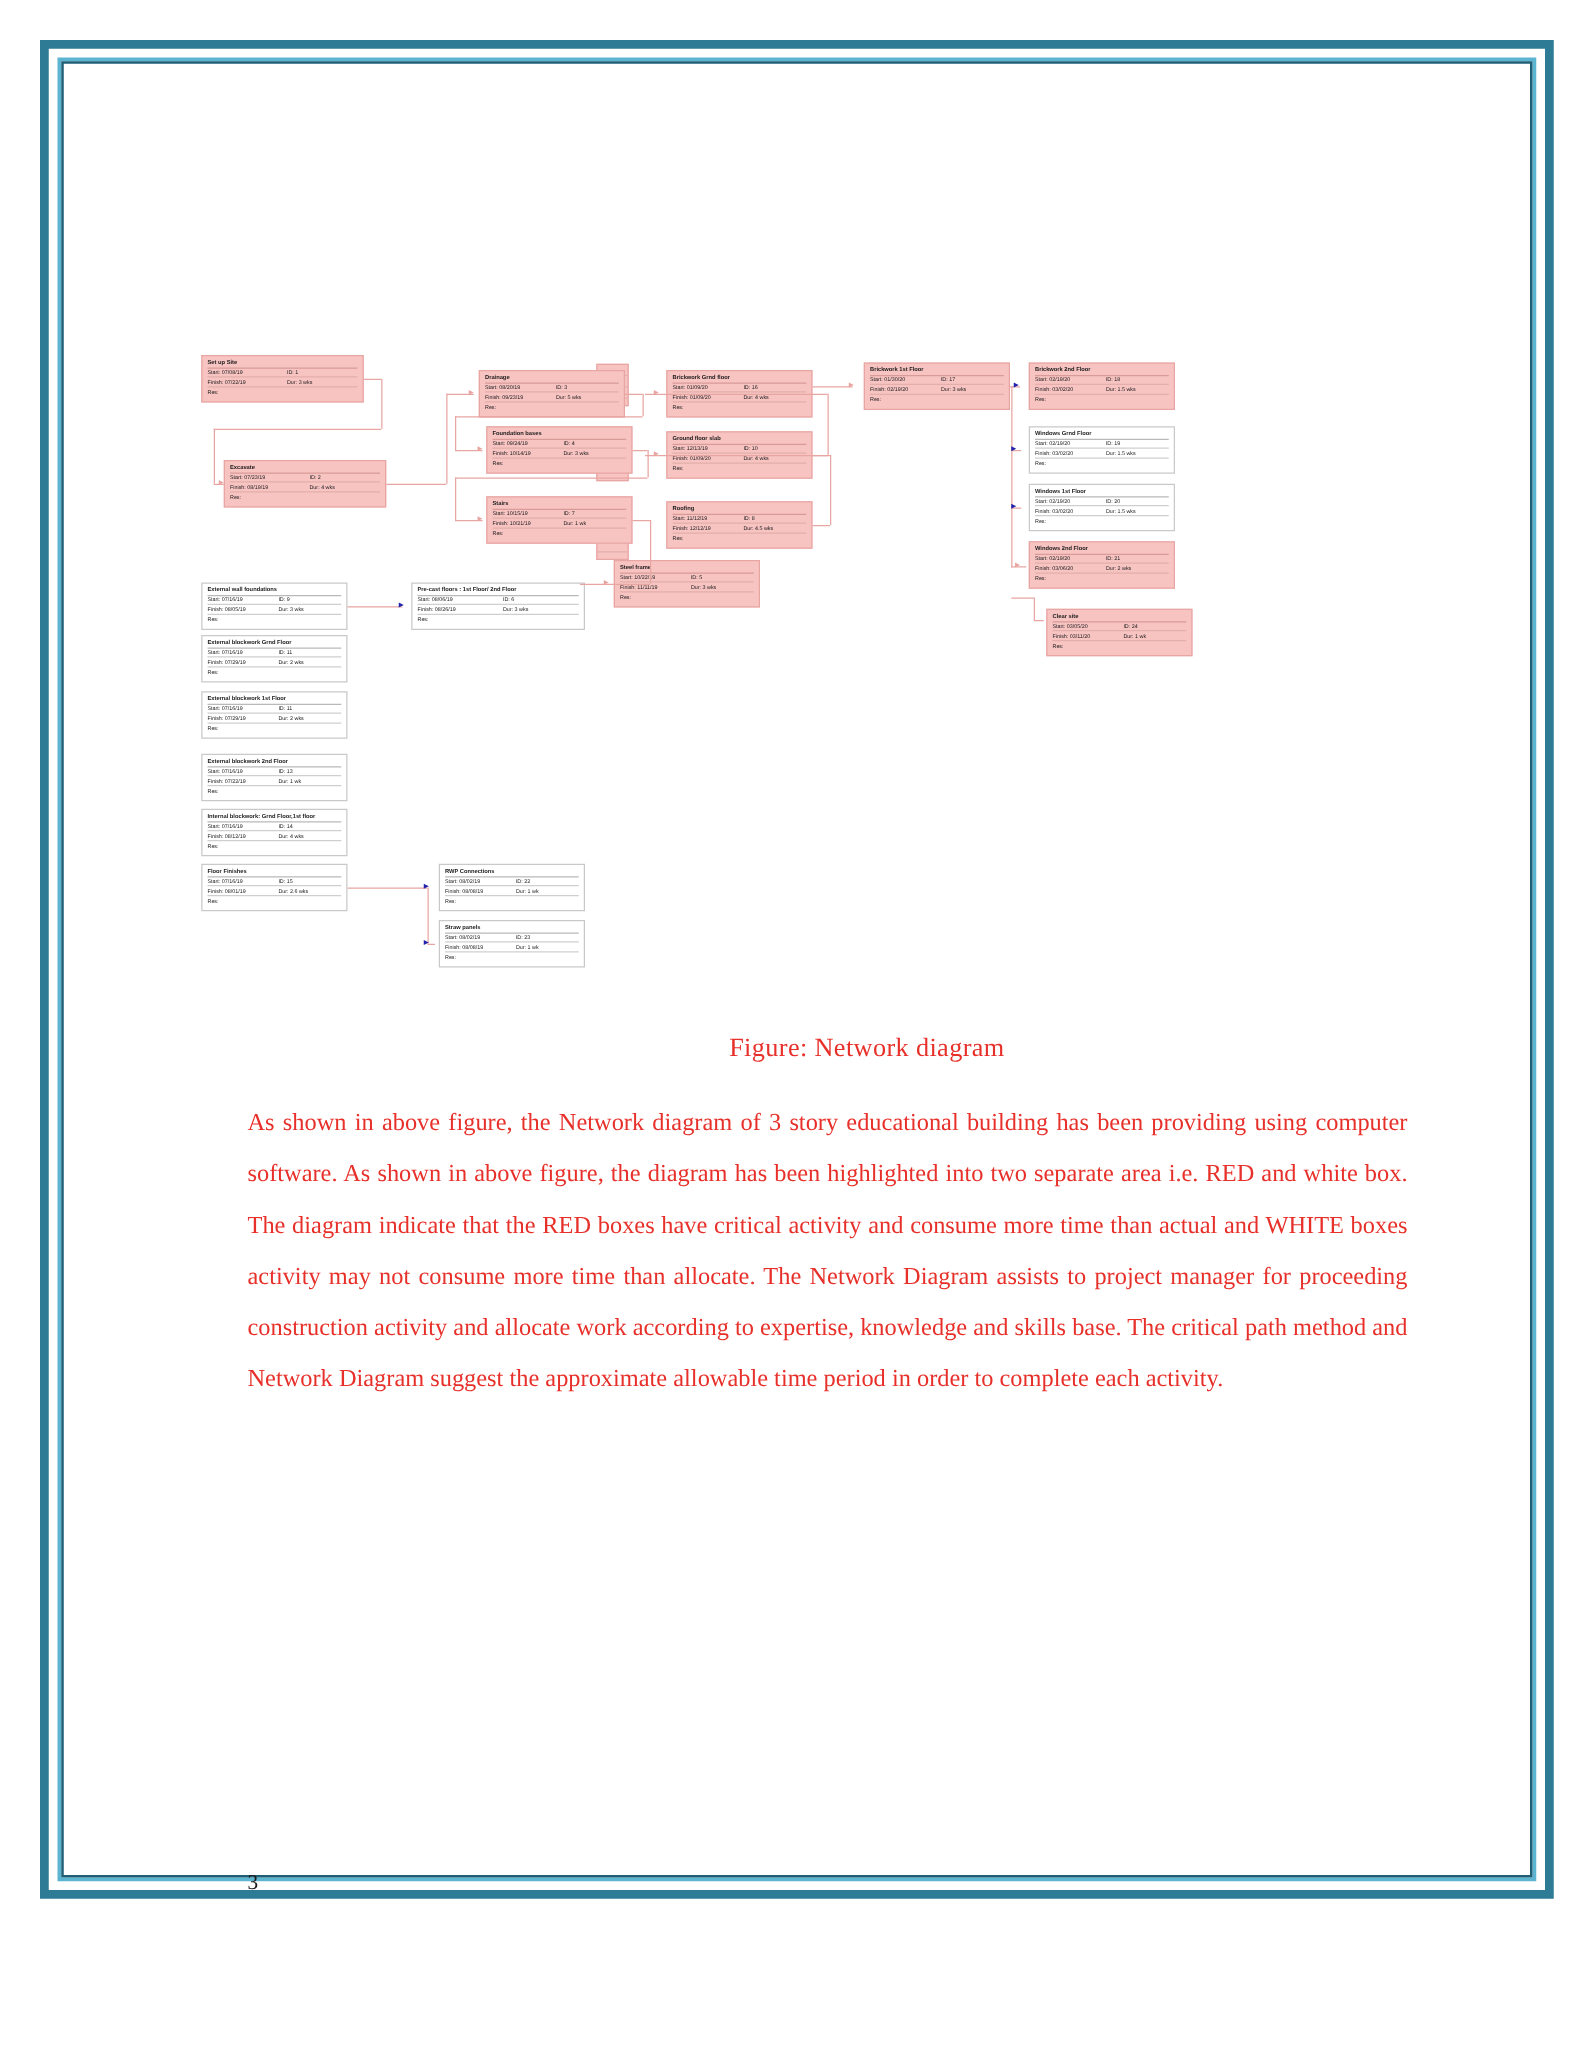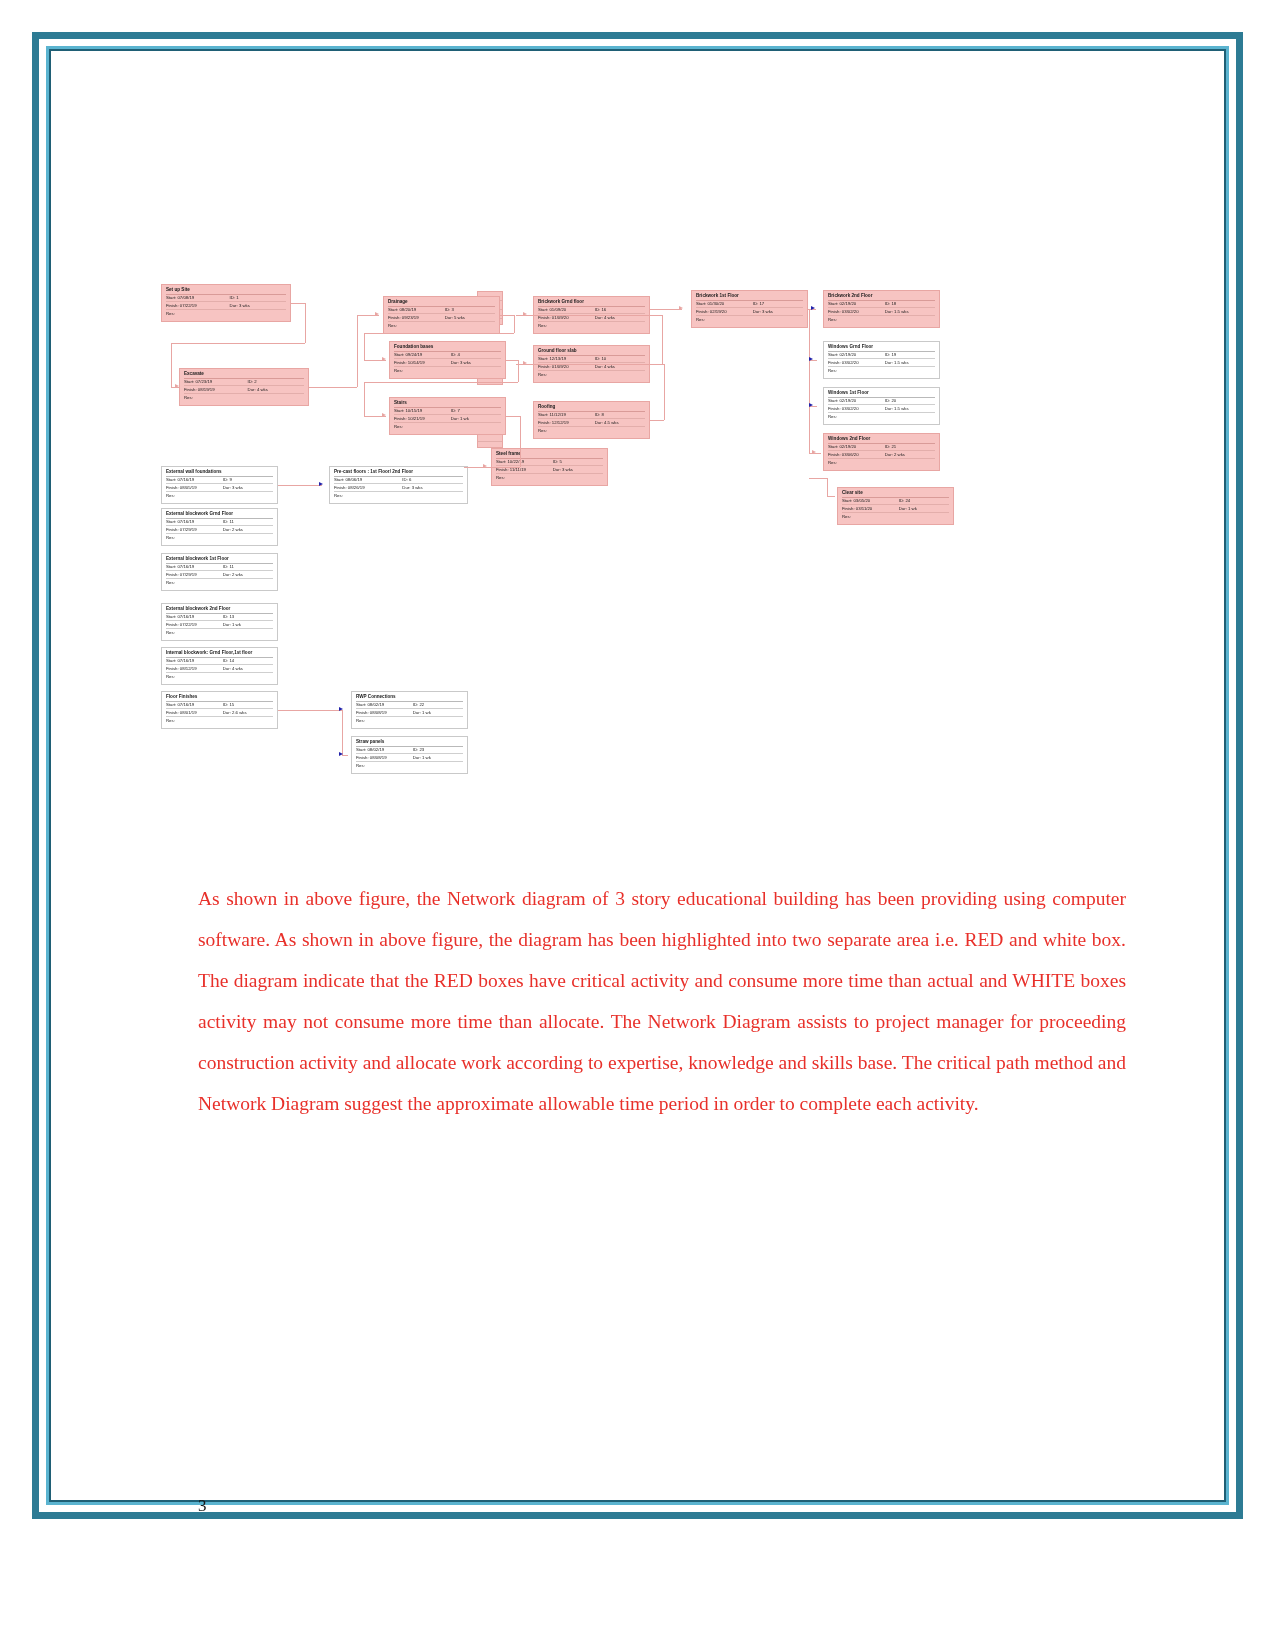--- a/index.html
+++ b/index.html
@@ -474,17 +474,18 @@
       <div class="conn" style="left: 666px; top: 215px; width: 8px; height: 1px;"></div>
       <div class="conn" style="left: 117px; top: 204px; width: 44px; height: 1px;"></div>
       <div class="arrow blue" style="left: 158px; top: 201px;"></div>
       <div class="conn" style="left: 117px; top: 429px; width: 64px; height: 1px;"></div>
       <div class="arrow blue" style="left: 178px; top: 426px;"></div>
       <div class="conn" style="left: 181px; top: 429px; width: 1px; height: 45px;"></div>
       <div class="conn" style="left: 181px; top: 474px; width: 6px; height: 1px;"></div>
       <div class="arrow blue" style="left: 178px; top: 471px;"></div>
     </div>
 
+  <div id="figure-caption">Figure: Network diagram</div>
 
   <div id="body-text">As shown in above figure, the Network diagram of 3 story educational building has been providing using computer software. As shown in above figure, the diagram has been highlighted into two separate area i.e. RED and white box. The diagram indicate that the RED boxes have critical activity and consume more time than actual and WHITE boxes activity may not consume more time than allocate. The Network Diagram assists to project manager for proceeding construction activity and allocate work according to expertise, knowledge and skills base. The critical path method and Network Diagram suggest the approximate allowable time period in order to complete each activity.</div>
 
   <div id="page-number">3</div>
 </div>
 
 </body></html>

